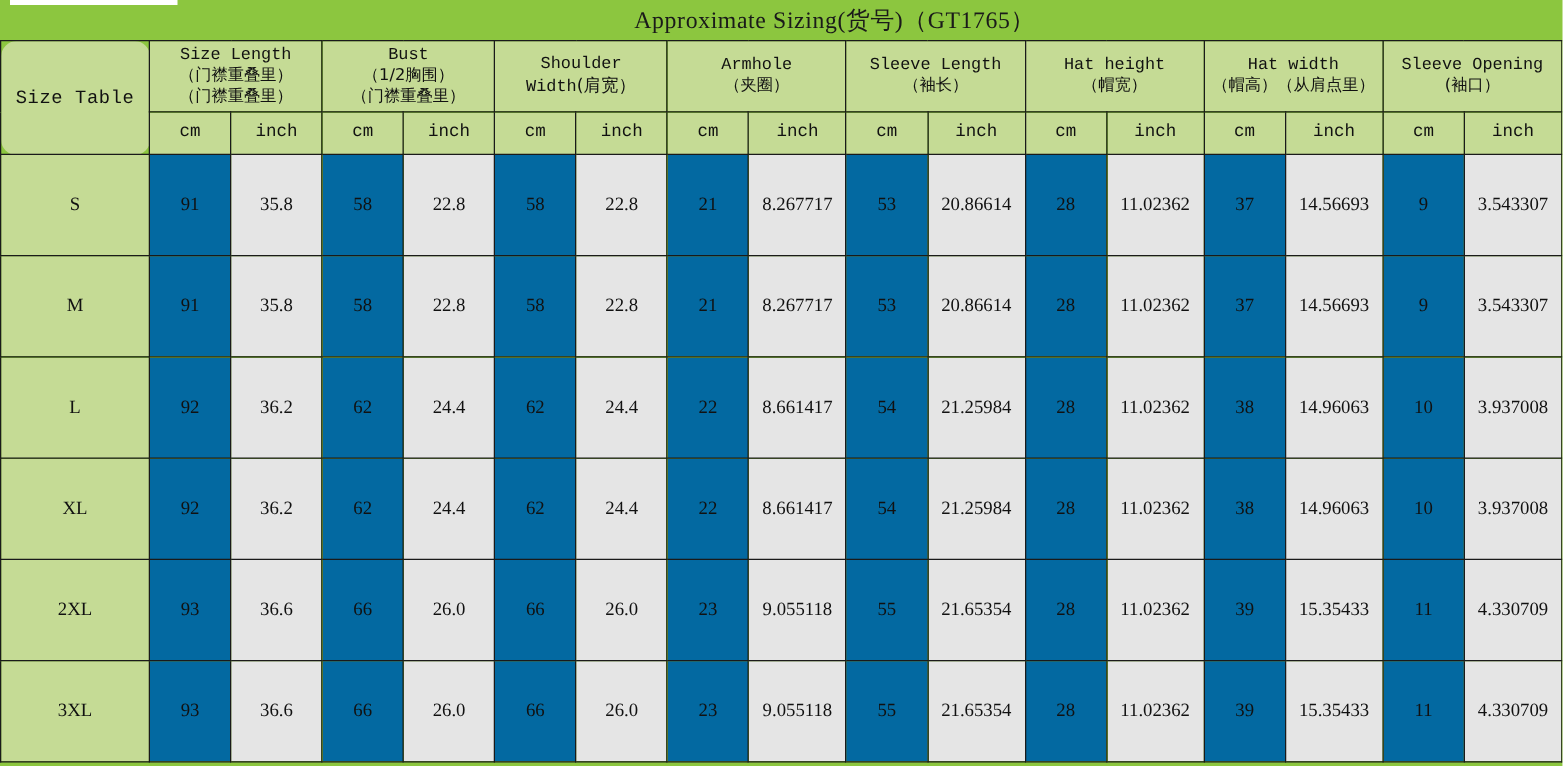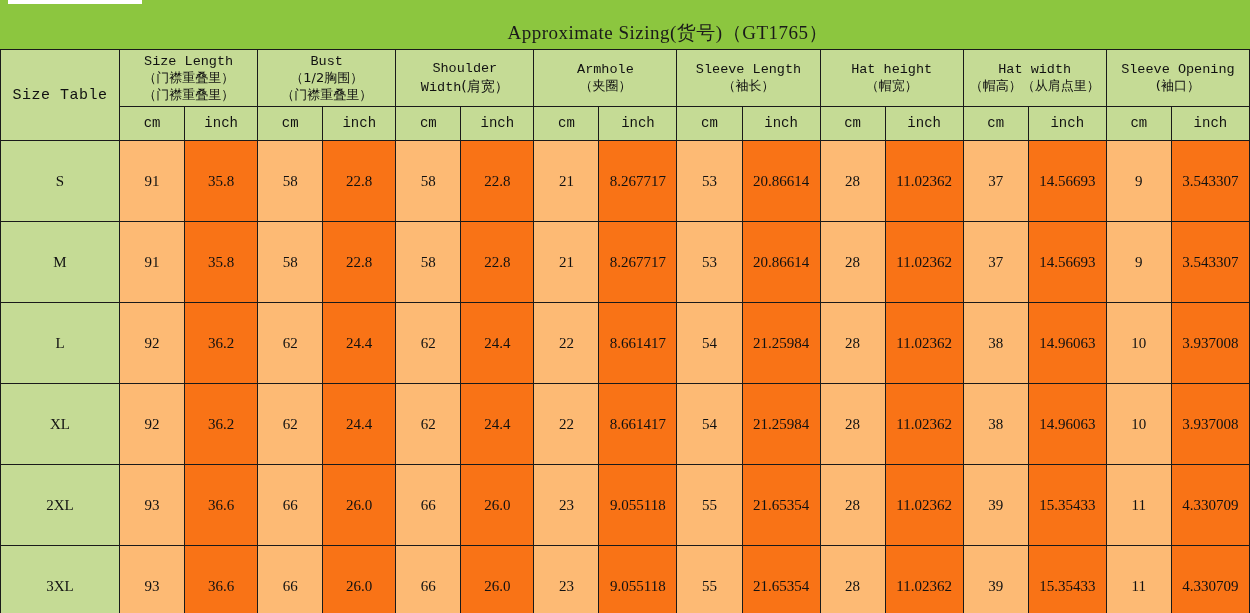--- a/index.html
+++ b/index.html
@@ -29,21 +29,20 @@
   }
   .title-bar {
     position: relative;
     height: 32px;
     background: #8CC63F;
     display: flex;
     align-items: center;
     justify-content: flex-end;
     padding-right: 422px;
     box-sizing: border-box;
-    margin-top: 17px;
   }
   .title-text {
     font-family: "Liberation Serif", "DejaVu Serif", serif;
     font-size: 19px;
     color: #1a1a1a;
     letter-spacing: 0.5px;
     white-space: nowrap;
     font-weight: normal;
   }
   table.size-table {
@@ -71,42 +70,43 @@
     padding: 2px 1px;
   }
   .hdr-group { height: 56px; }
   .hdr-unit  { height: 33px; font-size: 14px; }
   .hdr-corner {
     background: #C5DB95;
     font-family: "Liberation Mono", "DejaVu Sans Mono", monospace;
     font-size: 15px;
     color: #111111;
     letter-spacing: 0.5px;
+    border-radius: 12px;
   }
   .hdr .en { display: block; white-space: nowrap; }
   .hdr .cn { display: block; white-space: nowrap; font-family: "DejaVu Sans", sans-serif; font-size: 13px; }
   .hdr .cn-inline { white-space: nowrap; font-family: "DejaVu Sans", sans-serif; font-size: 14px; }
 
   
   tbody tr { height: 81px; }
   td.size-label {
     background: #C5DB95;
     font-family: "Liberation Serif", "DejaVu Serif", serif;
     font-weight: bold;
     font-size: 15px;
     color: #111111;
   }
   td.cm-cell {
-    background: #fdba74;
+    background: #0369a1;
     font-family: "Liberation Serif", "DejaVu Serif", serif;
     font-size: 15px;
     color: #111111;
   }
   td.inch-cell {
-    background: #f97316;
+    background: #e5e5e5;
     font-family: "Liberation Serif", "DejaVu Serif", serif;
     font-size: 15px;
     color: #111111;
   }
   
   col.c-size  { width: 119px; }
   col.c-cm    { width: 65px; }
   col.c-inch  { width: 73px; }
   col.c-inch-w{ width: 78px; }
 </style>

